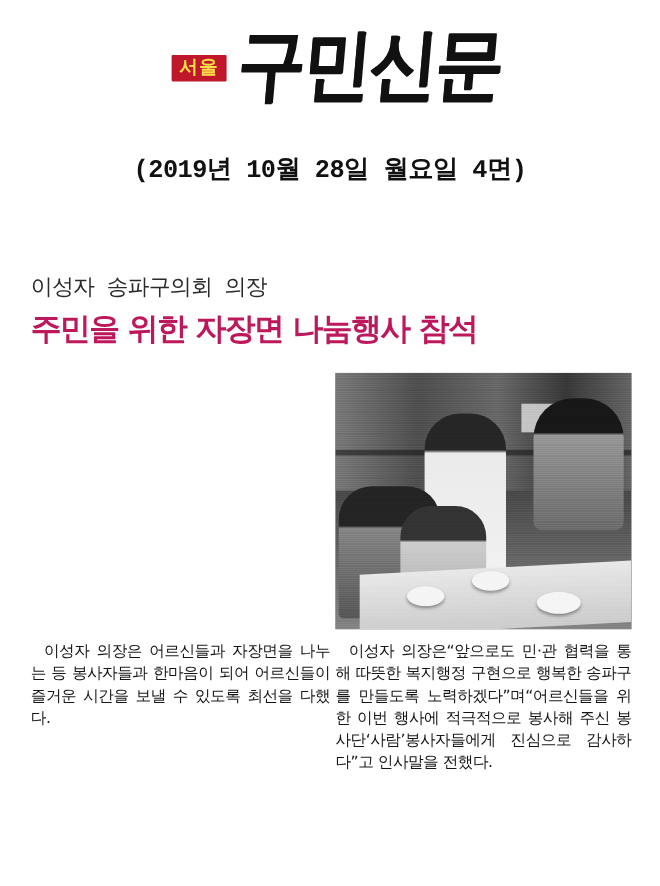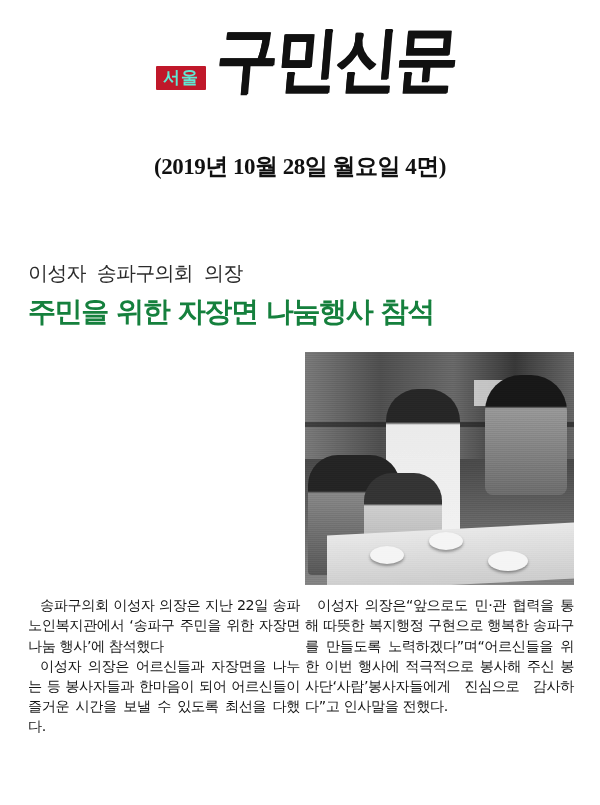--- a/index.html
+++ b/index.html
@@ -25,70 +25,71 @@
     justify-content: center;
   }
   .masthead-inner {
     display: flex;
     align-items: center;
     gap: 10px;
     transform: translateX(6px);
   }
   .seoul-badge {
     background: #c0182a;
-    color: #5eead4;
+    color: #fde047;
     font-family: "DejaVu Sans", "Liberation Sans", sans-serif;
     font-weight: bold;
     font-size: 17px;
     letter-spacing: 1px;
     padding: 3px 7px 4px 7px;
     line-height: 1;
     border-radius: 1px;
     align-self: flex-end;
+    margin-bottom: 16px;
   }
   .logo-word {
     font-family: "DejaVu Sans", "Liberation Sans", sans-serif;
     font-weight: bold;
     font-size: 62px;
     line-height: 1;
     letter-spacing: -2px;
     color: #111111;
     transform: skewX(-5deg) scaleY(1.14);
     transform-origin: left center;
     text-shadow: 1px 0 0 #111, 0 1px 0 #111;
   }
 
   
   .issue-line {
     text-align: center;
-    font-family: Liberation Serif, serif;
+    font-family: Liberation Mono, monospace;
     font-weight: bold;
     font-size: 23px;
     letter-spacing: -0.5px;
     color: #111;
-    margin-top: 33px;
+    margin-top: 20px;
   }
 
   
   .headline-block {
     margin: 78px 22px 0 28px;
   }
   .kicker {
     font-family: Liberation Mono, monospace;
     font-size: 20px;
     color: #2b2b2b;
     letter-spacing: -0.8px;
     margin-bottom: 9px;
   }
   .headline {
     font-family: "DejaVu Sans", "Liberation Sans", sans-serif;
     font-weight: bold;
     font-size: 28px;
     letter-spacing: -1.4px;
-    color: #15803d;
+    color: #be185d;
     line-height: 1.15;
   }
 
   
   .article {
     position: relative;
     margin: 22px 26px 0 28px;
     height: 440px;
   }
   .photo {
@@ -212,21 +213,20 @@
     <div class="person-left"></div>
     <div class="person-seated"></div>
     <div class="table"></div>
     <div class="bowl1"></div>
     <div class="bowl2"></div>
     <div class="bowl3"></div>
     <div class="grain"></div>
   </div>
 
   <div class="col-left body-text">
-    <p>송파구의회 이성자 의장은 지난 22일 송파노인복지관에서 ‘송파구 주민을 위한 자장면 나눔 행사’에 참석했다</p>
     <p>이성자 의장은 어르신들과 자장면을 나누는 등 봉사자들과 한마음이 되어 어르신들이 즐거운 시간을 보낼 수 있도록 최선을 다했다.</p>
   </div>
 
   <div class="col-right body-text">
     <p>이성자 의장은“앞으로도 민·관 협력을 통해 따뜻한 복지행정 구현으로 행복한 송파구를 만들도록 노력하겠다”며“어르신들을 위한 이번 행사에 적극적으로 봉사해 주신 봉사단‘사람’봉사자들에게 진심으로 감사하다”고 인사말을 전했다.</p>
   </div>
 
   <div class="footer-space"></div>
 </div>
 

